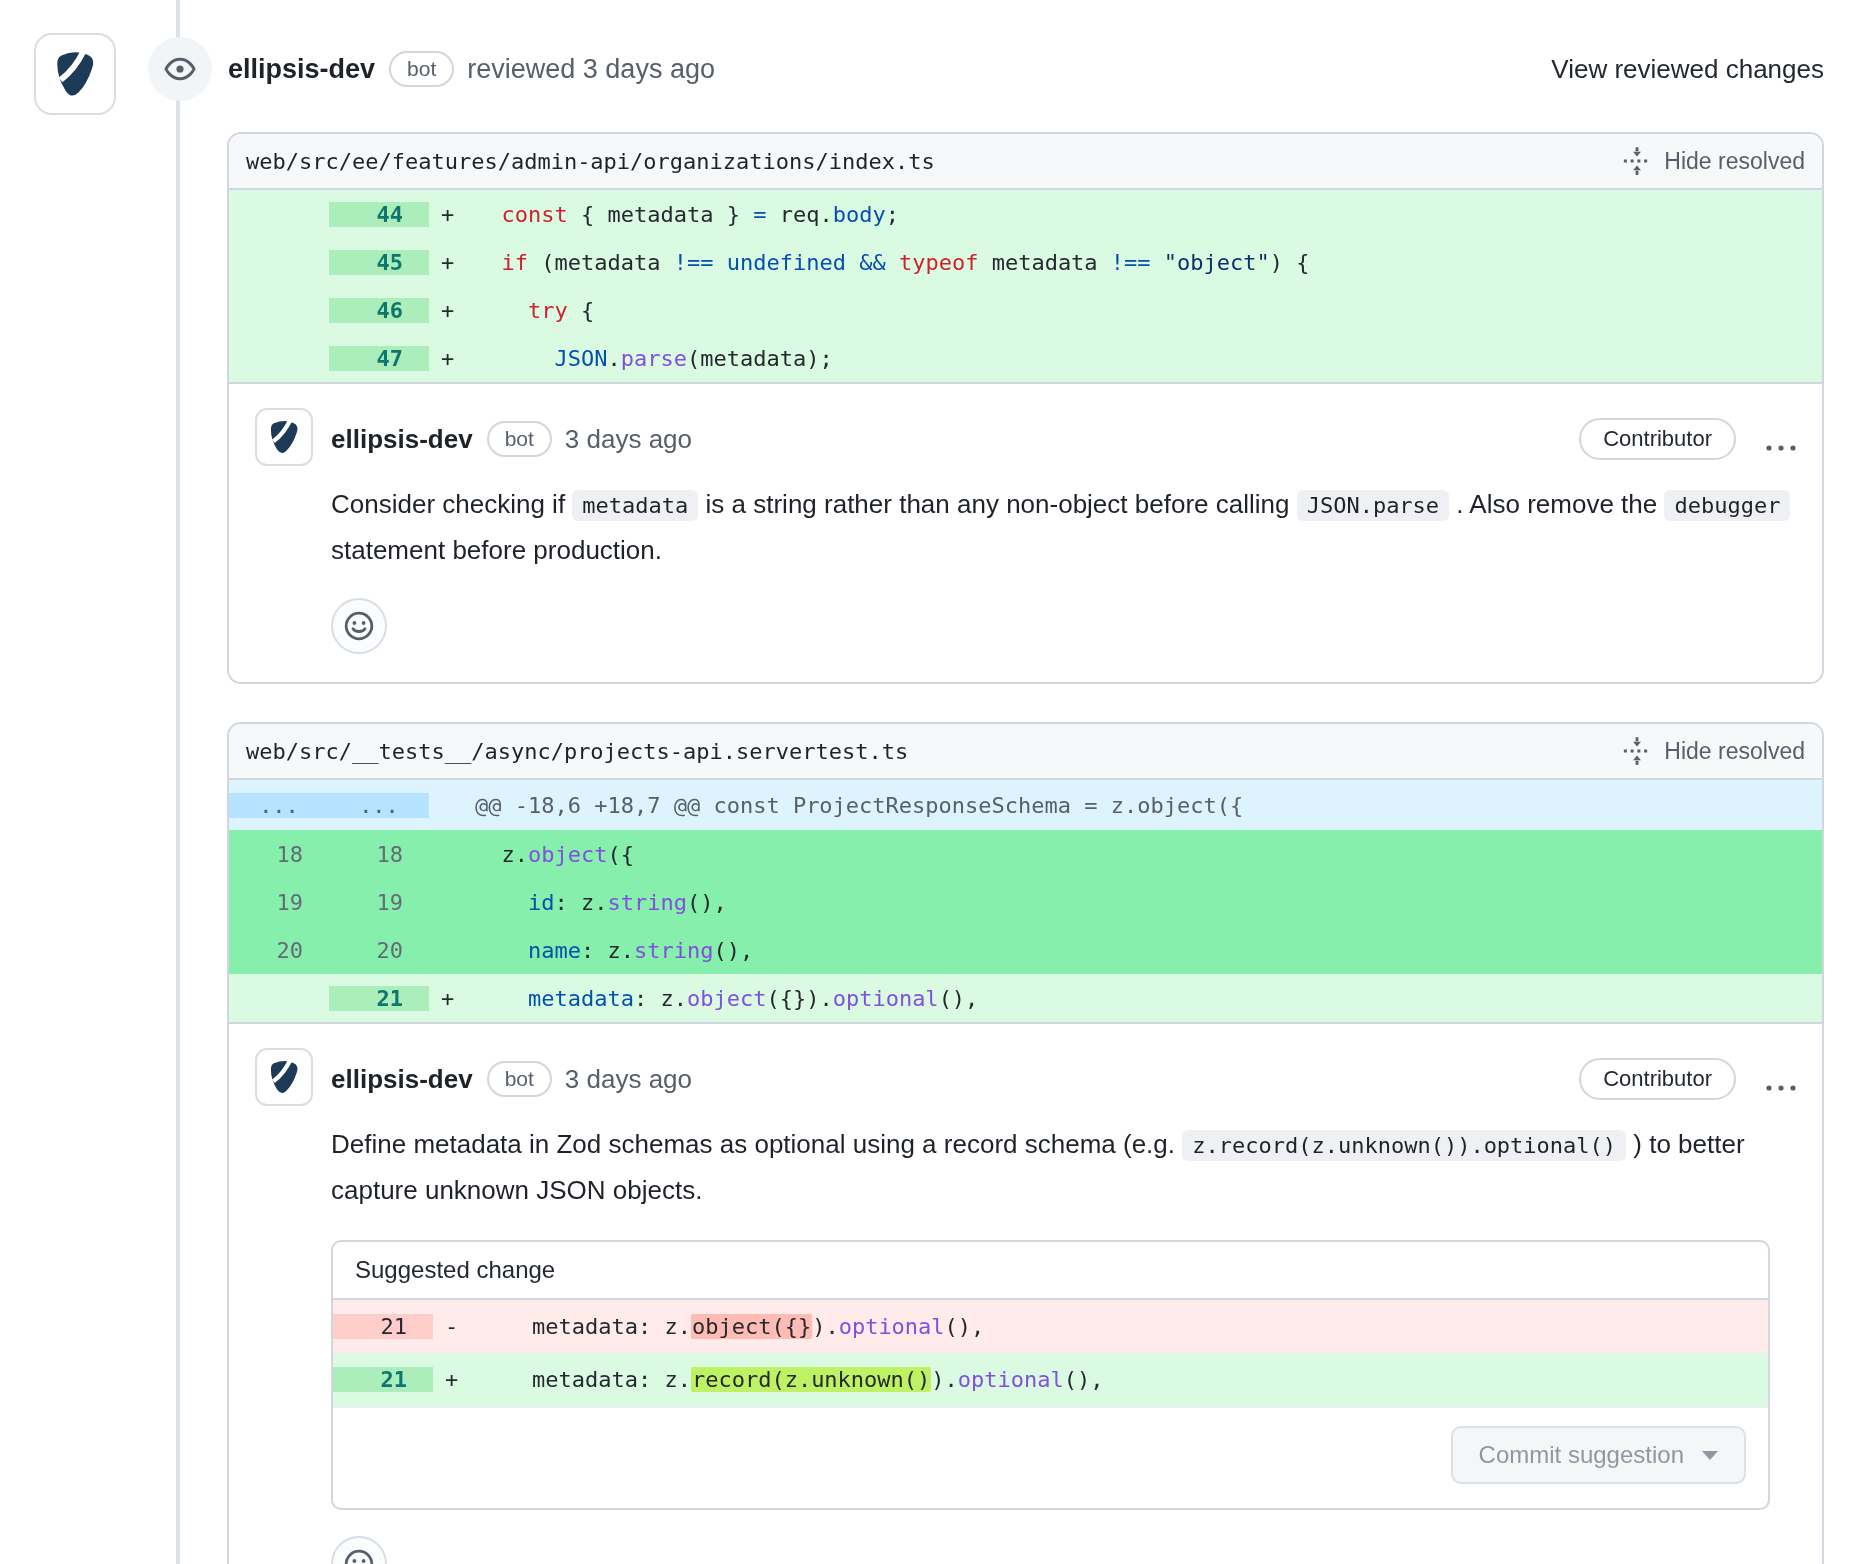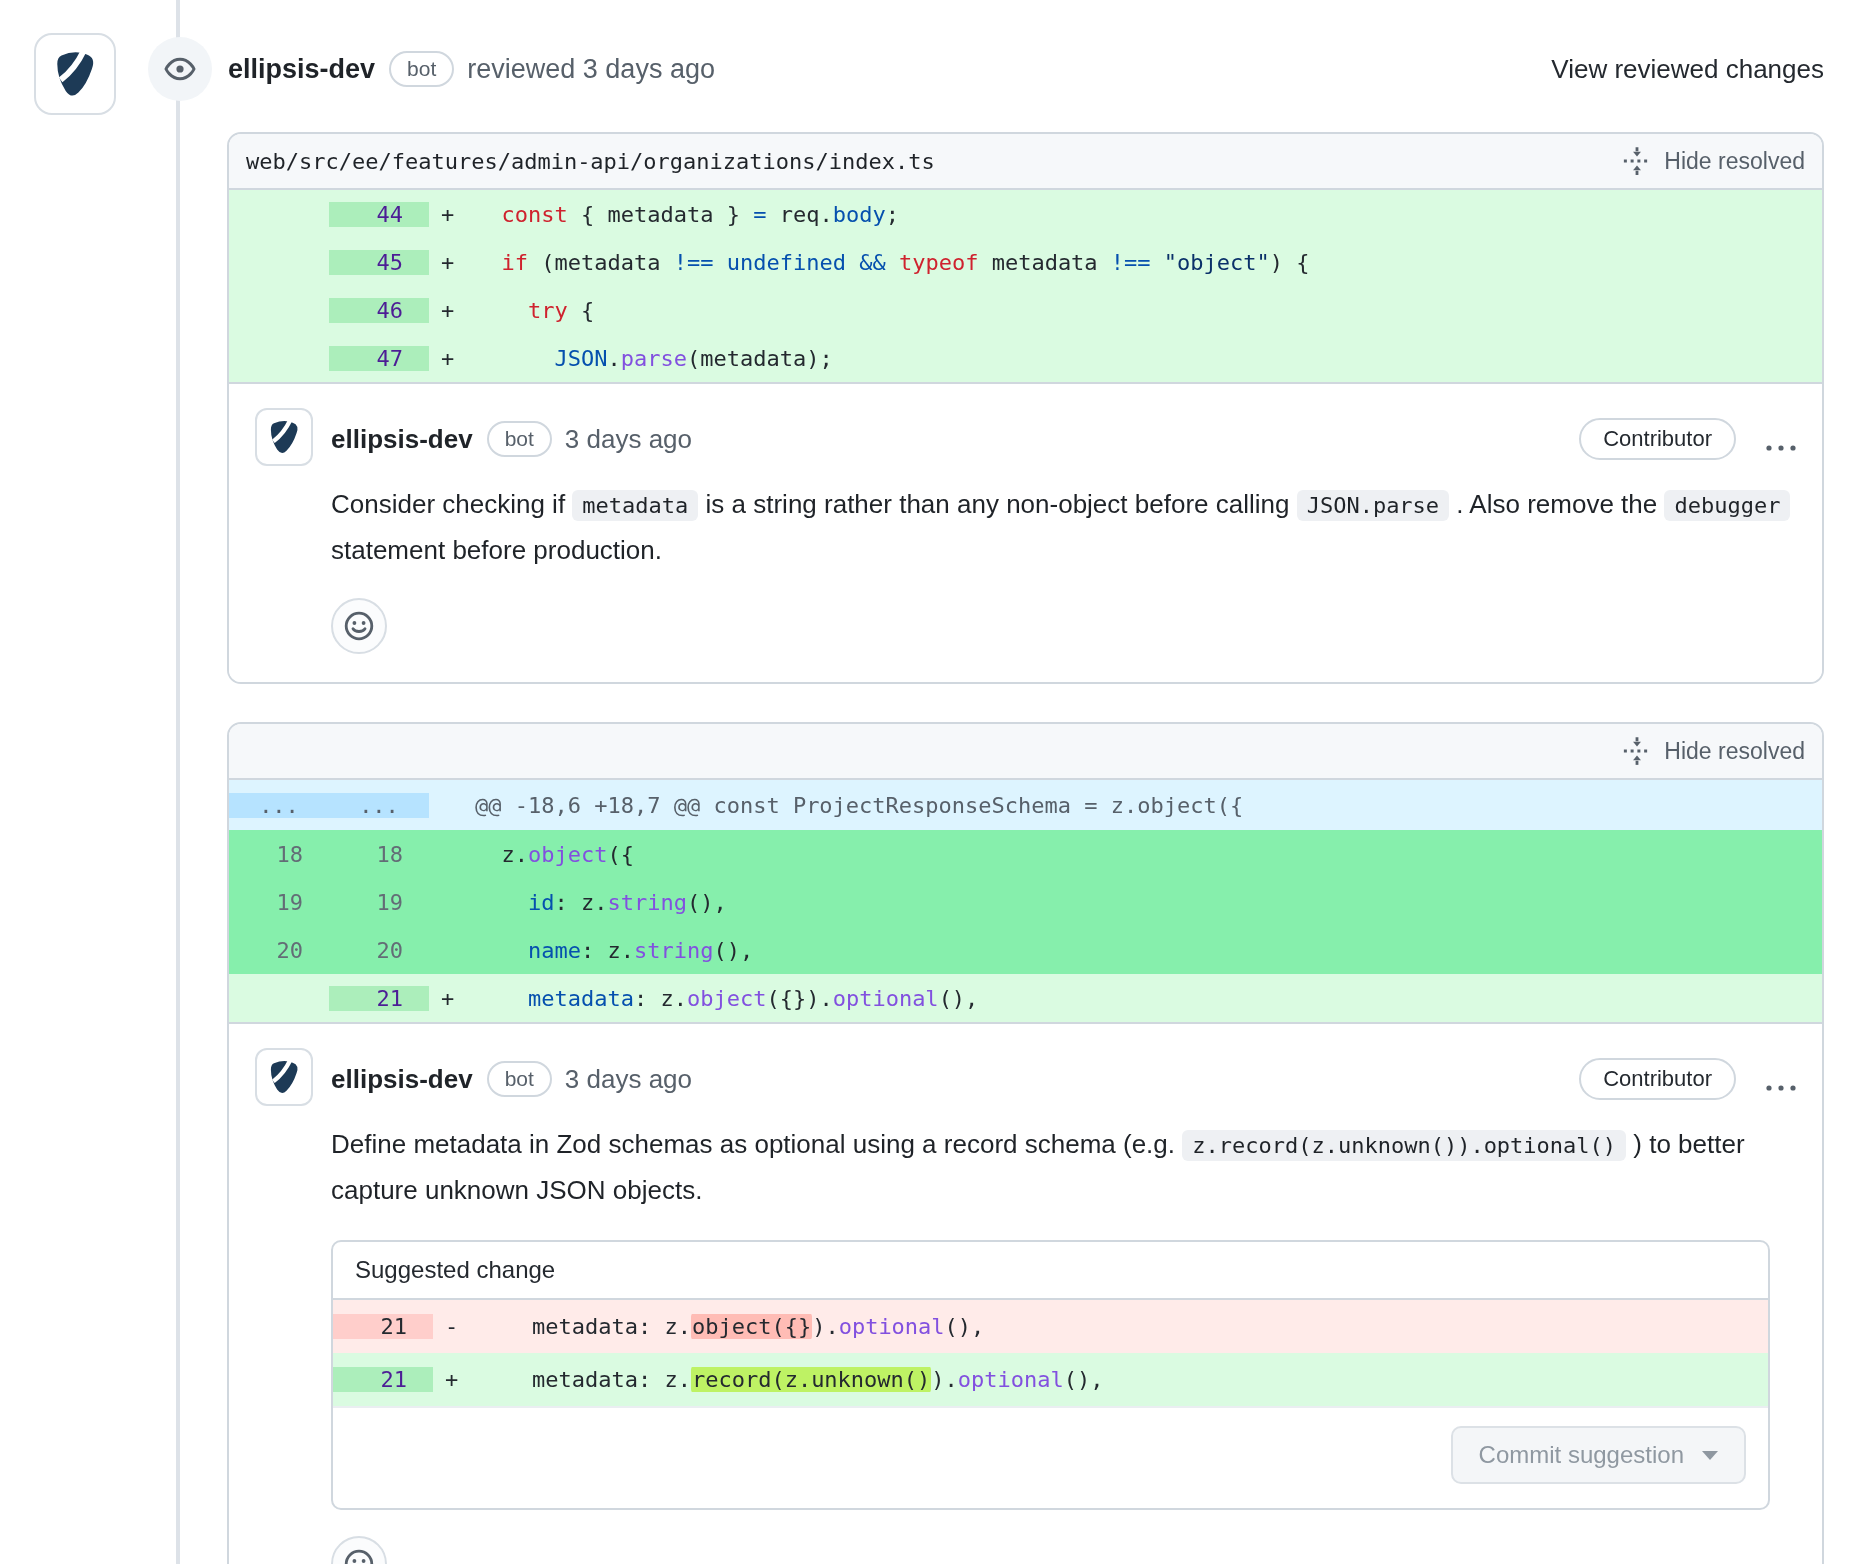--- a/index.html
+++ b/index.html
@@ -39,21 +39,21 @@
   .hide-resolved { margin-left:auto; display:flex; align-items:center; gap:12px;
     color:#57606a; font-size:23px; cursor:pointer; }
 
   
   .diff { border-bottom:2px solid #d0d7de; font-family:"DejaVu Sans Mono", monospace; font-size:22px; }
   .diff-row { display:flex; align-items:center; height:48px; }
   .gut { width:100px; flex:none; text-align:right; padding-right:26px; color:#636c76; }
   .marker { width:46px; flex:none; padding-left:12px; color:#24292f; }
   .code { flex:1; white-space:pre; overflow:hidden; }
   .row-add { background:#dafbe1; }
-  .row-add .gut { background:#aceebb; color:#4c1d95; }
+  .row-add .gut { background:#aceebb; color:#0f766e;font-weight:bold; }
   .row-ctx { background:#86efac; }
   .row-hunk { background:#ddf4ff; height:50px; }
   .row-hunk .gut { background:#b6e3ff; text-align:center; padding-right:0; color:#57606a; }
   .row-del { background:#ffebe9; }
   .row-del .gut { background:#ffcecb; color:#24292f; }
   .c-plain { color:#24292f; } .c-keyword { color:#cf222e; } .c-constant { color:#0550ae; }
   .c-entity { color:#8250df; } .c-string { color:#0a3069; } .c-hunk { color:#57606a; }
   .hl-add { background:#bef264; border-radius:6px; padding:3px 1px;margin-top:45px; }
   .hl-del { background:#ffbcb5; border-radius:6px; padding:3px 1px; }
 
@@ -190,20 +190,21 @@
               <circle cx="10.3" cy="6.5" r="0.95" fill="#57606a"></circle>
             <path d="M5 9.4 C6.1 11.2 9.9 11.2 11 9.4" fill="none" stroke="#57606a" stroke-width="1.4" stroke-linecap="round"></path>
           </svg>
         </div>
       </div>
     </div>
   </div>
 
   <div class="thread-card">
     <div class="file-header">
+      <span class="file-path">web/src/__tests__/async/projects-api.servertest.ts</span>
       <span class="hide-resolved">
         <svg width="30" height="30" viewBox="0 0 16 16" stroke="#57606a" stroke-width="1.5" fill="#57606a">
           <line x1="1" y1="8" x2="15" y2="8" fill="none" stroke-dasharray="1.6 2"></line>
           <line x1="8" y1="0.6" x2="8" y2="2.8"></line>
             <polygon points="5.9,3.1 10.1,3.1 8,5.6" stroke="none"></polygon>
           <line x1="8" y1="15.4" x2="8" y2="13.2"></line>
             <polygon points="5.9,12.9 10.1,12.9 8,10.4" stroke="none"></polygon>
         </svg>
         <span>Hide resolved</span>
       </span>

